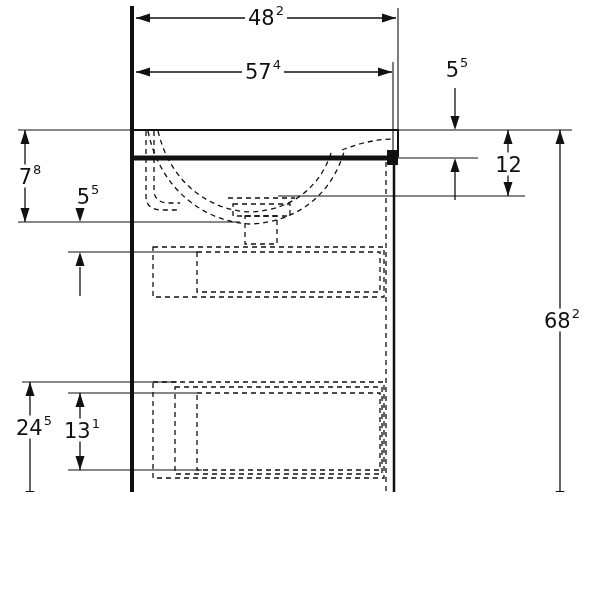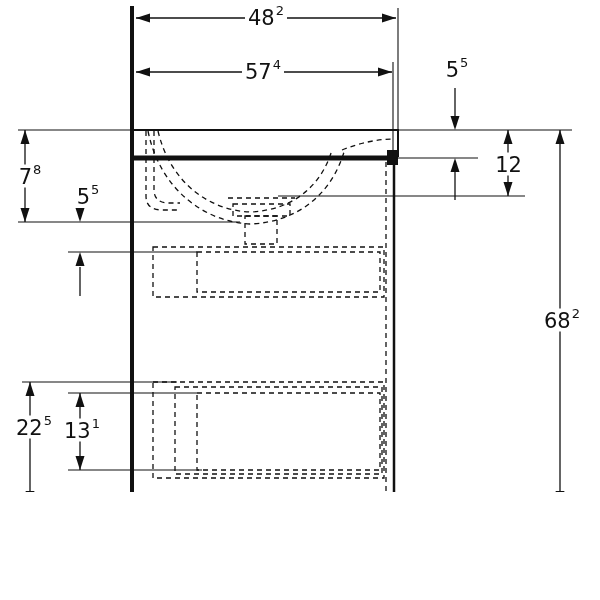--- a/index.html
+++ b/index.html
@@ -141,20 +141,20 @@
 
   <div class="dim-label" style="left:30px; top:176px;">
     <span>7</span><sup>8</sup>
   </div>
 
   <div class="dim-label" style="left:88px; top:196px;">
     <span>5</span><sup>5</sup>
   </div>
 
   <div class="dim-label" style="left:34px; top:427px;">
-    <span>22</span><sup>5</sup>
+    <span>24</span><sup>5</sup>
   </div>
 
   <div class="dim-label" style="left:82px; top:430px;">
     <span>13</span><sup>1</sup>
   </div>
 
 </div>
 
 </body></html>

